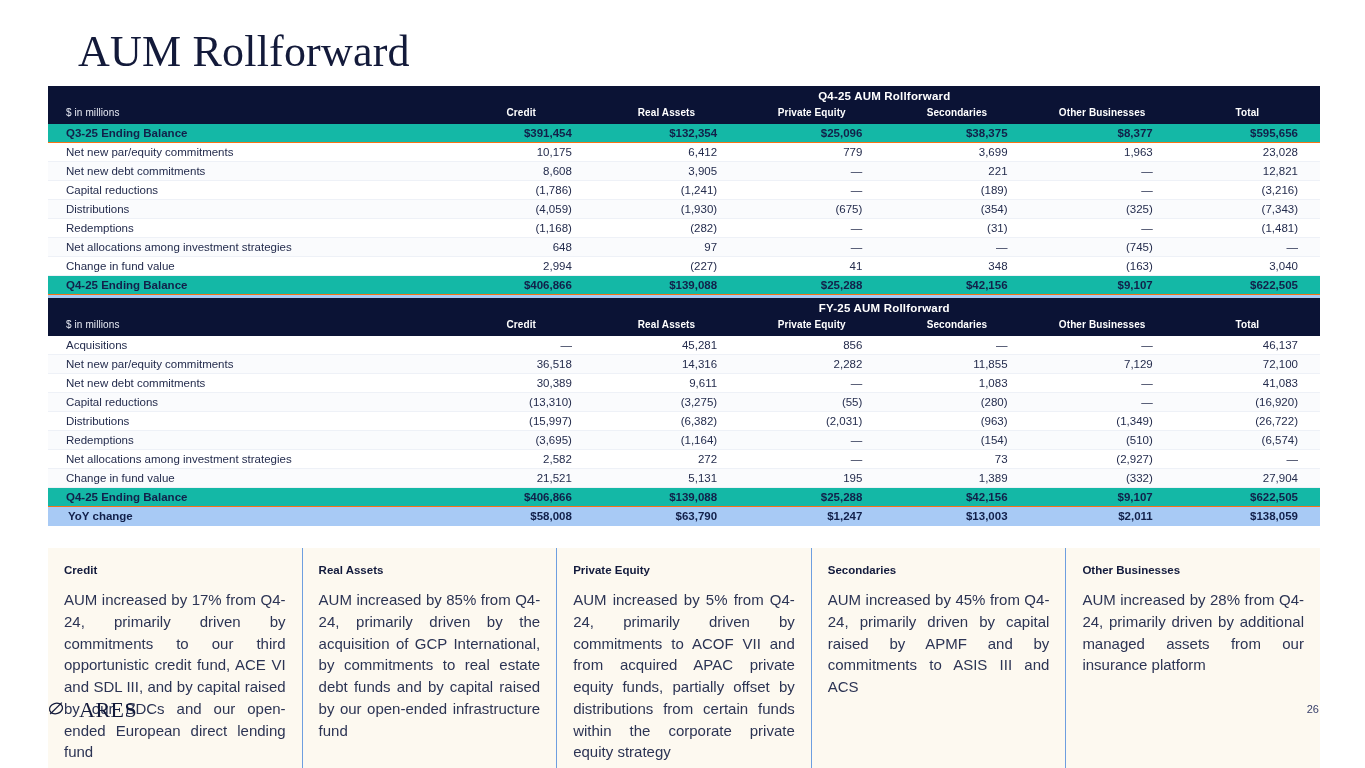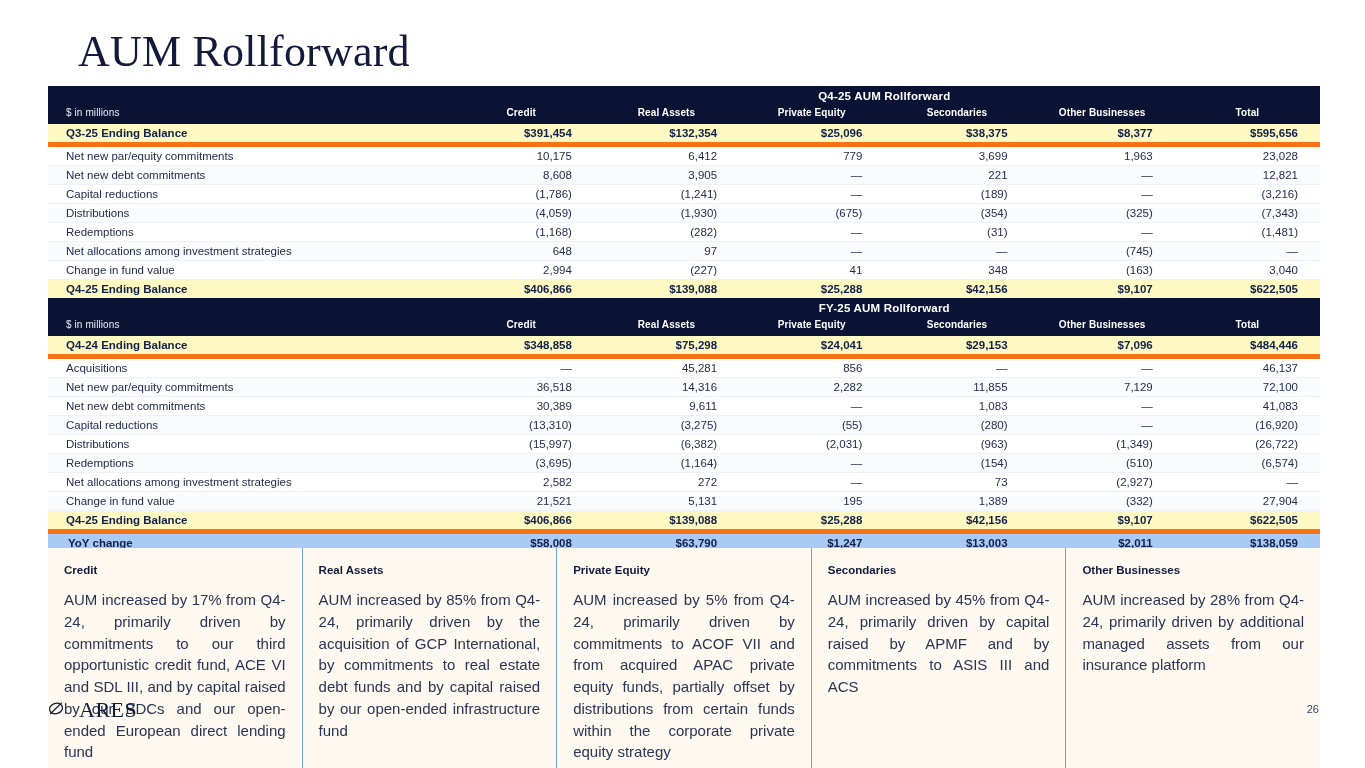--- a/index.html
+++ b/index.html
@@ -81,24 +81,24 @@
     text-align: left;
     padding-left: 18px;
   }
   tr.row td.num {
     text-align: right;
     padding-right: 22px;
   }
   tr.row.alt td { background: #fafbfd; }
 
   tr.row.hl-light td {
-    background: #fef9c3;
+    background: #14b8a6;
     font-weight: bold;
     color: #12204a;
-    border-bottom: 5px solid #f97316;
+    border-bottom: 1px solid #f97316;
   }
   tr.row.hl-strong td {
     background: #a8caf5;
     font-weight: bold;
     color: #12204a;
     border-bottom: 1px solid #a8caf5;
     padding-left: 20px;
   }
 
   
@@ -299,29 +299,20 @@
           <td colspan="6">FY-25 AUM Rollforward</td>
         </tr>
         <tr class="band-head">
           <td class="lbl">$ in millions</td>
           <td class="num">Credit</td>
           <td class="num">Real Assets</td>
           <td class="num">Private Equity</td>
           <td class="num">Secondaries</td>
           <td class="num">Other Businesses</td>
           <td class="num">Total</td>
-        </tr>
-        <tr class="row hl-light">
-          <td class="lbl">Q4-24 Ending Balance</td>
-          <td class="num">$348,858</td>
-          <td class="num">$75,298</td>
-          <td class="num">$24,041</td>
-          <td class="num">$29,153</td>
-          <td class="num">$7,096</td>
-          <td class="num">$484,446</td>
         </tr>
         <tr class="row">
           <td class="lbl">Acquisitions</td>
           <td class="num">—</td>
           <td class="num">45,281</td>
           <td class="num">856</td>
           <td class="num">—</td>
           <td class="num">—</td>
           <td class="num">46,137</td>
         </tr>

